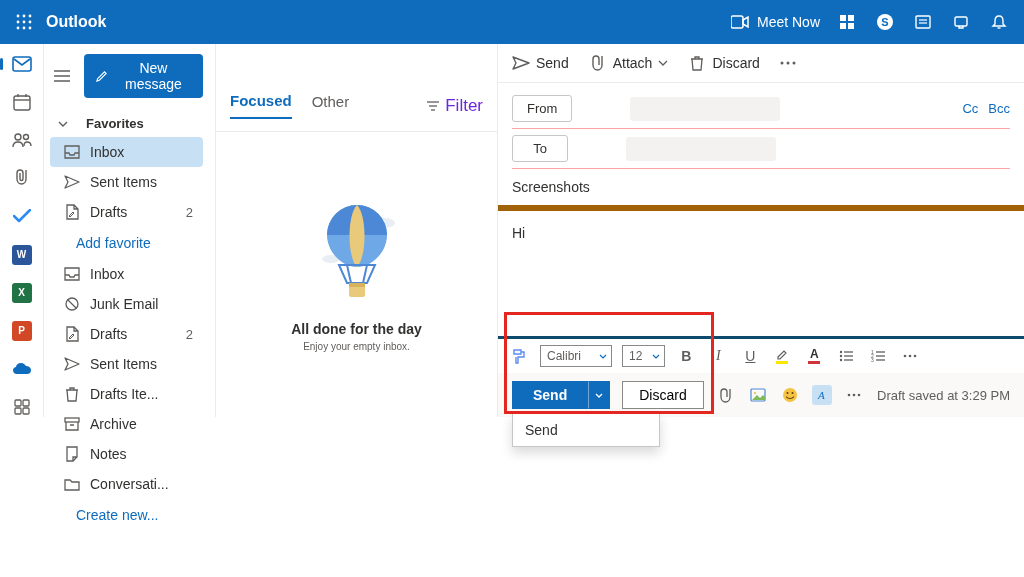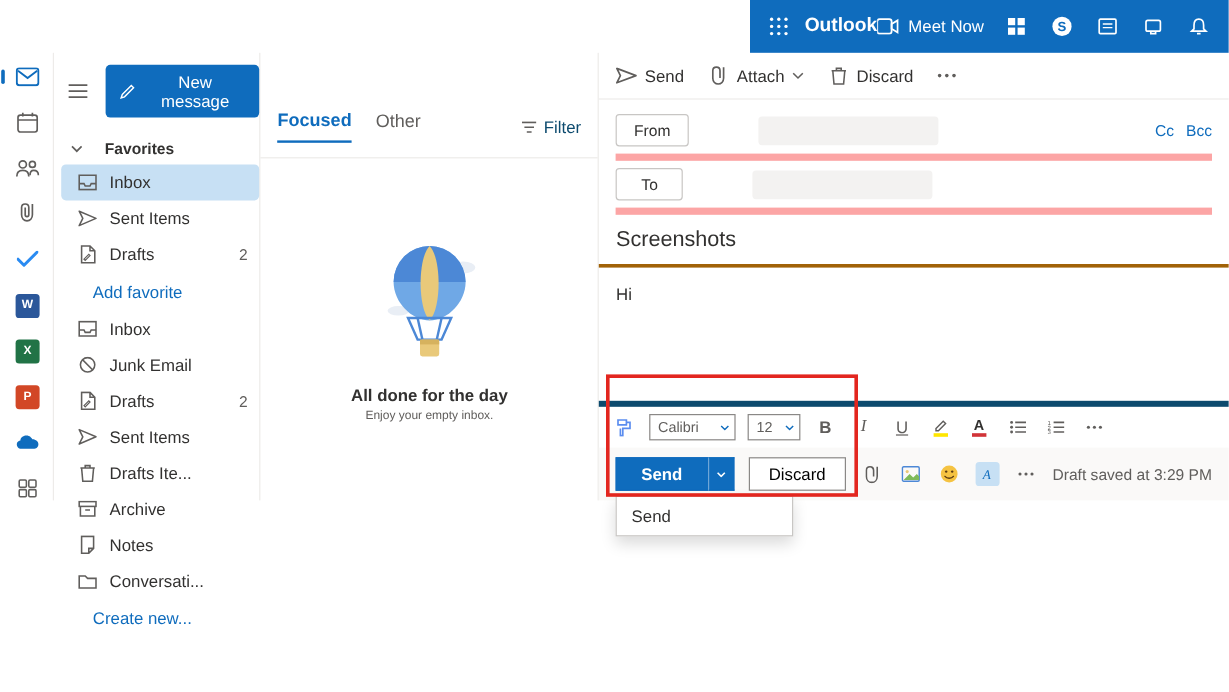--- a/index.html
+++ b/index.html
@@ -1,17 +1,17 @@
 <!DOCTYPE html>
 <html><head>
 <meta charset="utf-8">
 <style>
   * { margin: 0; padding: 0; box-sizing: border-box; }
   body { font-family: "Segoe UI", -apple-system, sans-serif; font-size: 14px; color: #323130; overflow: hidden; width: 1024px; height: 577px; }
-  .root { display: flex; flex-direction: column; width: 1024px; height: 417px; align-items: flex-end; }
+  .root { display: flex; flex-direction: column; width: 1024px; height: 417px; }
 
   
   .topbar { height: 44px; background: #0f6cbd; color: #fff; display: flex; align-items: center; padding: 0 8px; }
   .waffle { width: 32px; height: 32px; display:flex; align-items:center; justify-content:center; cursor:pointer; }
   .app-title { font-size: 16px; font-weight: 600; margin-left: 6px; }
   .searchwrap { margin-left: 130px; }
   .searchbox { width: 280px; height: 30px; background: #4c95d6; border-radius: 4px; display:flex; align-items:center; padding: 0 10px; color:#fff; }
   .searchbox svg { flex: 0 0 auto; }
   .searchbox .ph { margin-left: 8px; font-size: 14px; color: #e6eefb; }
   .top-right { margin-left:auto; display:flex; align-items:center; gap: 16px; padding-right: 6px; }
@@ -20,57 +20,57 @@
 
   .body { flex:1; display:flex; min-height:0; }
 
   
   .rail { width: 44px; border-right:1px solid #edebe9; display:flex; flex-direction:column; align-items:center; padding-top:10px; gap:18px; }
   .rail-item { width:28px; height:28px; display:flex; align-items:center; justify-content:center; cursor:pointer; color:#605e5c; position:relative; }
   .rail-item.active::before { content:""; position:absolute; left:-8px; top:4px; bottom:4px; width:3px; background:#0f6cbd; border-radius:2px; }
   .rail-badge { width:20px; height:20px; border-radius:3px; display:flex; align-items:center; justify-content:center; font-size:10px; font-weight:700; color:#fff; }
 
   
-  .nav { width: 172px; border-right:1px solid #edebe9; padding: 10px 0 0 6px; display:flex; flex-direction:column; font-size:14px; color:#323130; }
+  .nav { width: 172px; border-right:1px solid #edebe9; padding: 10px 12px 0 6px; display:flex; flex-direction:column; font-size:14px; color:#323130; }
   .nav-top { display:flex; align-items:center; gap:10px; margin-bottom:8px; }
   .hamburger { width:28px; height:28px; display:flex; align-items:center; justify-content:center; cursor:pointer; color:#605e5c; }
   .new-msg-btn { background:#0f6cbd; color:#fff; border:none; border-radius:4px; padding: 6px 12px; display:flex; align-items:center; gap:8px; cursor:pointer; font-size:14px; }
   .section-hdr { display:flex; align-items:center; gap:18px; padding:10px 8px 6px 8px; font-weight:600; color:#323130; cursor:pointer; font-size:13px; }
   .nav-item { display:flex; align-items:center; gap:10px; padding: 7px 10px 7px 14px; border-radius:4px; cursor:pointer; color:#323130; }
   .nav-item.selected { background:#c7e0f4; }
   .nav-item .count { margin-left:auto; color:#605e5c; font-size:13px; }
   .nav-link { padding: 8px 10px 8px 26px; color:#0f6cbd; cursor:pointer; font-size:14px; }
   .nav .icon { width:16px; height:16px; color:#605e5c; display:flex; align-items:center; justify-content:center; flex:0 0 auto; }
   .nav-label { white-space:nowrap; overflow:hidden; text-overflow:ellipsis; }
 
   
   .listpane { width: 282px; border-right:1px solid #edebe9; display:flex; flex-direction:column; }
   .list-hdr { display:flex; align-items:center; padding: 12px 14px; border-bottom:1px solid #edebe9; gap:20px;margin-top:36px; }
   .tab { font-size:15px; color:#605e5c; cursor:pointer; padding-bottom:8px; }
   .tab.active { color:#0f6cbd; border-bottom:2px solid#0f6cbd; font-weight:600; }
-  .filter { margin-left:auto; display:flex; align-items:center; gap:6px; color:#0c4a6e; cursor:pointer; font-size:14px; }
+  .filter { margin-left:auto; display:flex; align-items:center; gap:6px; color:#6d28d9; cursor:pointer; font-size:17px; }
   .empty { flex:1; display:flex; flex-direction:column; align-items:center; justify-content:center; text-align:center; color:#605e5c; }
   .empty-title { font-weight:600; color:#323130; margin-top:14px; }
   .empty-sub { margin-top:4px; font-size:10px; }
 
   
   .compose { flex:1; display:flex; flex-direction:column; min-width:0; position:relative; }
   .cmdbar { display:flex; align-items:center; padding: 10px 14px; gap: 20px; border-bottom:1px solid #edebe9; color:#323130; }
   .cmd { display:flex; align-items:center; gap:6px; cursor:pointer; font-size:14px; color:#323130; }
   .cmd .ico { color:#605e5c; width:18px; height:18px; display:flex; align-items:center; justify-content:center; }
   .fields { padding: 6px 14px 0 14px; }
-  .row { display:flex; align-items:center; padding: 6px 0; border-bottom:6px solid #fca5a5;gap:48px; }
+  .row { display:flex; align-items:center; padding: 6px 0; border-bottom:1px solid #fca5a5;gap:48px; }
   .fieldbtn { border:1px solid #c8c6c4; background:#fff; padding: 5px 14px; border-radius:3px; font-size:13px; cursor:pointer; color:#323130; min-width:56px; text-align:center; }
   .chip { margin-left:10px; height:24px; min-width:150px; background:#f3f2f1; border-radius:3px; }
   .ccbcc { margin-left:auto; display:flex; gap:10px; color:#0f6cbd; font-size:13px; }
   .ccbcc span { cursor:pointer; }
-  .subj { padding: 10px 14px; border-bottom:3px solid #a16207; font-size:18px; color:#323130; }
+  .subj { padding: 10px 14px; border-bottom:6px solid #a16207; font-size:14px; color:#323130; }
   .bodytext { flex:1; padding: 14px; font-size:14px; color:#323130; }
 
-  .fmtbar { display:flex; align-items:center; padding: 6px 10px; gap: 10px; border-top:5px solid #0c4a6e; color:#605e5c; }
+  .fmtbar { display:flex; align-items:center; padding: 6px 10px; gap: 10px; border-top:3px solid #0c4a6e; color:#605e5c; }
   .sel { height:22px; border:1px solid #8a8886; font-size:12px; background:#fff; display:flex; align-items:center; }
   .sel .val { padding:0 6px; min-width:54px; }
   .sel .dd { width:16px; display:flex; align-items:center; justify-content:center; color:#0f6cbd; border-left:0; }
   .fmt-b { width:22px; height:22px; display:flex; align-items:center; justify-content:center; cursor:pointer; }
   .bold { font-weight:700; }
   .italic { font-style:italic; font-family: Georgia, serif; }
   .underline { text-decoration: underline; }
   .fmt-color-strip { display:flex; flex-direction:column; align-items:center; line-height:1; }
   .fmt-color-strip .bar { width:12px; height:3px; margin-top:1px; }
 

